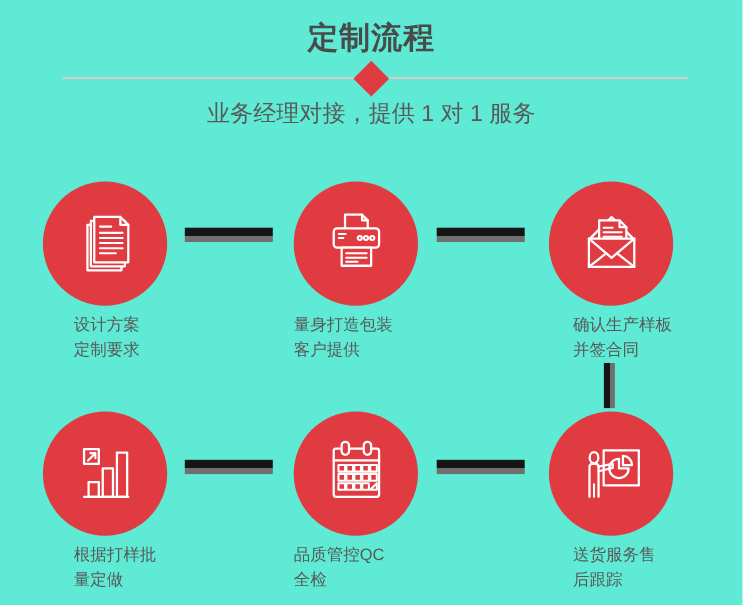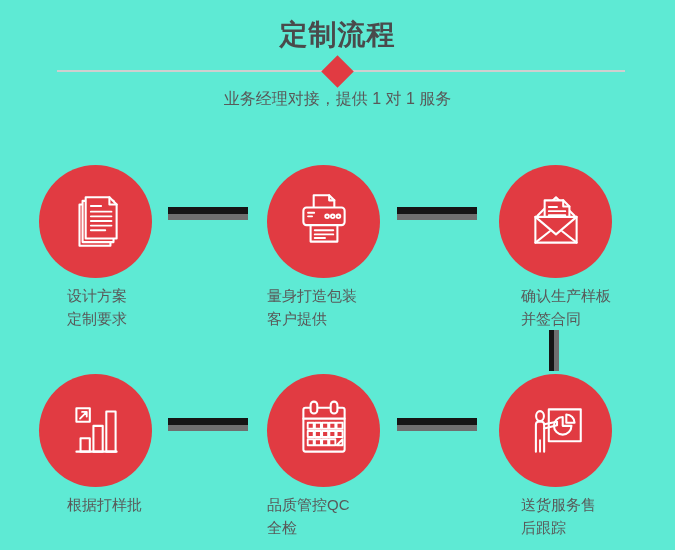--- a/index.html
+++ b/index.html
@@ -4,21 +4,21 @@
 <style>
   html,body{margin:0;padding:0;background:#ffffff;}
   .page{position:relative;width:675px;height:550px;background:#5eead4;overflow:hidden;
         font-family:"Liberation Sans","DejaVu Sans",sans-serif;}
   .title{position:absolute;top:16px;left:0;width:675px;text-align:center;
          font-size:28px;font-weight:bold;letter-spacing:1px;color:var(--heading);}
   .divider{position:absolute;top:70px;left:57px;width:568px;height:2px;background:var(--divider);}
   .diamond{position:absolute;top:60px;left:326px;width:23px;height:23px;
            background:var(--accent);transform:rotate(45deg);}
   .subtitle{position:absolute;top:89px;left:0;width:675px;text-align:center;
-            font-size:16px;color:var(--text);}
+            font-size:21px;color:var(--text);}
   .step{position:absolute;width:170px;}
   .row1{top:165px}.row2{top:374px}
   .col1{left:39px}.col2{left:267px}.col3{left:499px}
   .circle{width:113px;height:113px;border-radius:50%;background:var(--accent);
           display:flex;align-items:center;justify-content:center;}
   .circle svg{display:block;}
   .label{margin-top:6px;font-size:15px;line-height:23px;color:var(--text);}
   .col1 .label{margin-left:28px}.col2 .label{}.col3 .label{margin-left:22px}
   .conn-h{position:absolute;width:80px;height:13px;
           background:linear-gradient(to bottom,var(--connector-dark) 0%,var(--connector-dark) 55%,var(--connector-light) 55%,var(--connector-light) 100%);}
@@ -108,20 +108,21 @@
         <path class="icon-stroke" d="M13 52 H52"></path>
         <rect class="icon-stroke" x="17" y="39" width="9" height="13"></rect>
         <rect class="icon-stroke" x="29.5" y="27" width="9" height="25"></rect>
         <rect class="icon-stroke" x="42" y="13" width="9" height="39"></rect>
         <rect class="icon-stroke" x="13" y="10" width="13" height="13"></rect>
         <path class="icon-thin" d="M16.5 20 L22.5 14 M18.5 13.5 L23 13.5 L23 18"></path>
       </svg>
     </div>
     <div class="label">
       <div>根据打样批</div>
+      <div>量定做</div>
     </div>
   </div>
 
   <div class="step row2 col2">
     <div class="circle">
       <svg width="66" height="66" viewBox="0 0 64 64">
         <rect class="occ" x="12" y="9.5" width="40" height="42.5" rx="2"></rect>
         <path class="icon-stroke" d="M12 20 H52"></path>
         <rect class="occ" x="19" y="3.5" width="6.5" height="11.5" rx="3.2"></rect>
         <rect class="occ" x="38.5" y="3.5" width="6.5" height="11.5" rx="3.2"></rect>

